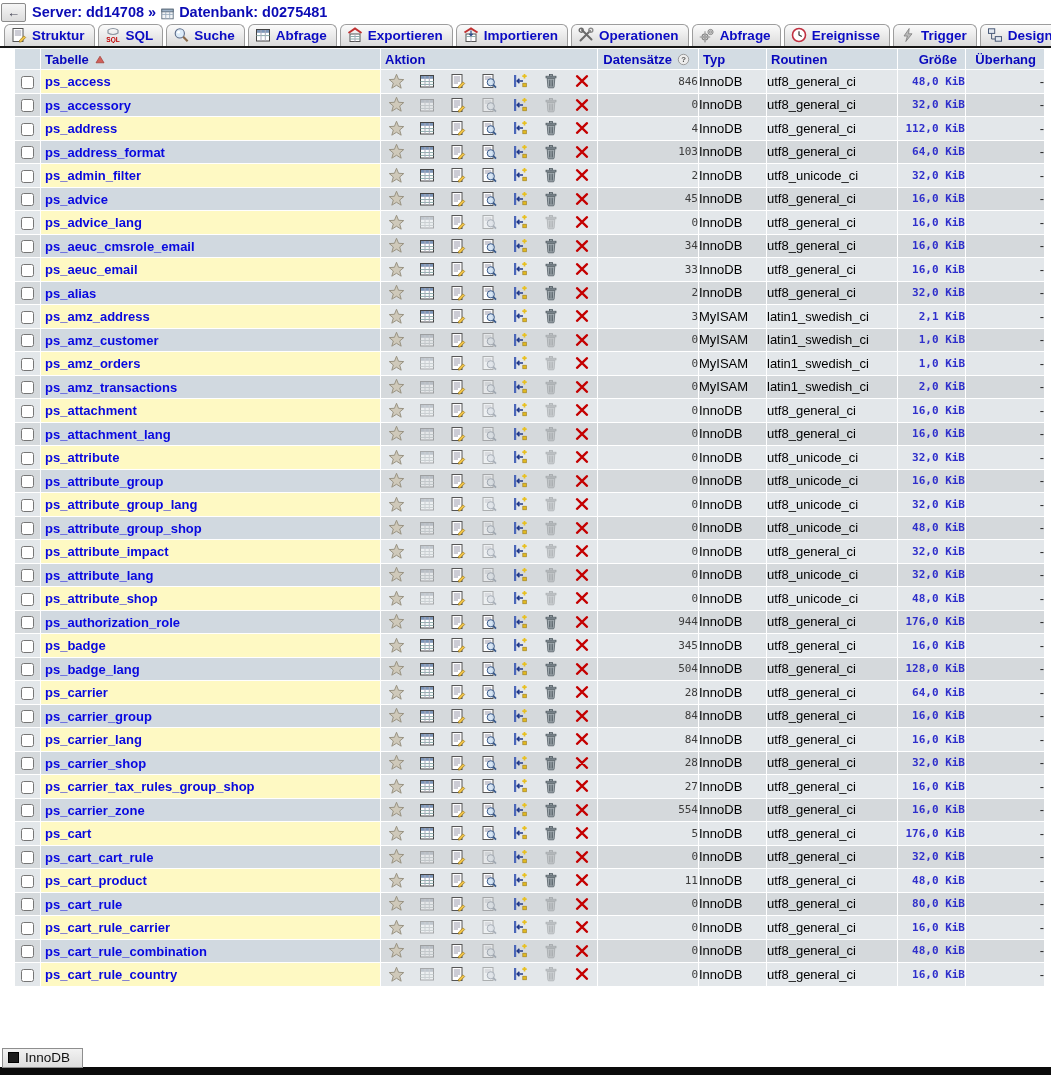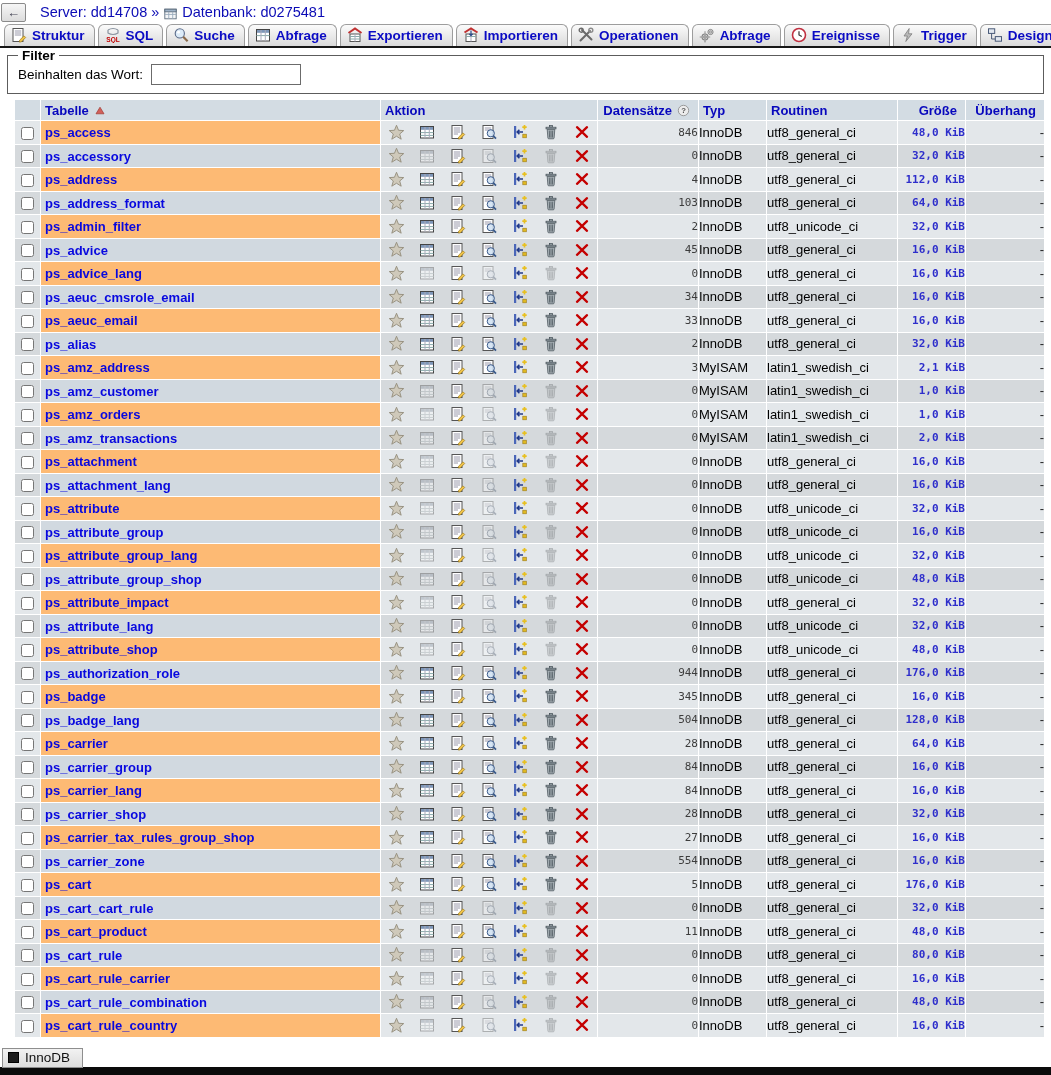--- a/index.html
+++ b/index.html
@@ -10,21 +10,21 @@
     background:#ffffff; color:#000;
   }
   .page { position:relative; width:1051px; height:1075px; overflow:hidden; }
 
   
   .topbar { display:flex; align-items:center; gap:6px; padding:2px 0 1px 1px; height:24px; }
   .back-btn {
     width:25px; height:19px; border:1px solid #8a8a8a; background:linear-gradient(#f6f6f6,#dcdcdc);
     font-size:13px; color:#445; line-height:15px; text-align:center; border-radius:2px; padding:0;
   }
-  .crumb { font-size:14.5px; font-weight:normal; color:#0b0bb5; display:flex; align-items:center; gap:4px;margin-left:8px; }
+  .crumb { font-size:14.5px; font-weight:bold; color:#0b0bb5; display:flex; align-items:center; gap:4px; }
   .crumb .sep { color:#0b0bb5; }
   .crumb svg { vertical-align:middle; }
 
   
   .tabbar {
     display:flex; align-items:flex-end; gap:3px; padding:1px 0 0 4px;
     border-bottom:2px solid #161616; height:24px;
   }
   .tab {
     display:flex; align-items:center; gap:5px;
@@ -52,21 +52,21 @@
   .tablewrap { margin-left:14px; width:1031px; }
   table.db { border-collapse:separate; border-spacing:1px; width:1031px; table-layout:fixed; }
   table.db th {
     background:#d3dce3; color:#0707bd; font-size:13px; font-weight:bold;
     height:20px; text-align:left; padding:0 4px; white-space:nowrap; overflow:hidden;
   }
   table.db th.r { text-align:right; padding-right:8px; }
   table.db td { height:22.5px; padding:0; white-space:nowrap; overflow:hidden; }
   tr.odd  td { background:#e3e7ea; }
   tr.even td { background:#d5d9dc; }
-  tr.odd  td.namecol { background:#fdba74; }
+  tr.odd  td.namecol { background:#fef9c3; }
   tr.even td.namecol { background:#d1d9e0; }
   td.cbcol { text-align:center; }
   td.cbcol input { width:13px; height:13px; margin:0; vertical-align:middle; }
   td.namecol a { color:#0808df; font-weight:bold; font-size:13px; text-decoration:none; padding-left:4px; }
   td.actioncol .acticons { display:flex; align-items:center; }
   td.actioncol .slot { width:31.5px; text-align:center; display:inline-flex; justify-content:center; align-items:center; cursor:pointer; }
   td.actioncol .slot.disabled { opacity:0.38; filter:grayscale(60%); cursor:default; }
   td.reccol  { text-align:right; padding-right:6px;  font-family:"DejaVu Sans Mono", monospace; font-size:11px; color:#3c3c3c; }
   td.typecol { font-size:13px; padding-left:5px; color:#000; }
   td.collcol { font-size:13px; padding-left:5px; color:#000; }
@@ -219,27 +219,20 @@
             <rect x="1.5" y="1.8" width="6.2" height="4.6" fill="#e3e8f0" stroke="#4a5a78"></rect>
             <rect x="8.3" y="9.6" width="6.2" height="4.6" fill="#e3e8f0" stroke="#4a5a78"></rect>
             <path d="M4.6 6.4 V12 H8.3" fill="none" stroke="#4a5a78"></path>
           </svg>
         </span>
         <span>Designer</span>
       </div>
     </div>
 
 
-  <fieldset class="filter">
-    <legend>Filter</legend>
-    <div class="filter-row">
-      <span>Beinhalten das Wort:</span>
-      <input type="text" class="filter-input" value="" style="">
-    </div>
-  </fieldset>
 
   <div class="tablewrap">
     <table class="db">
       <colgroup>
         <col style="width:25px">
           <col style="width:339px">
           <col style="width:216px">
           <col style="width:100px">
         <col style="width:67px">
           <col style="width:130px">

